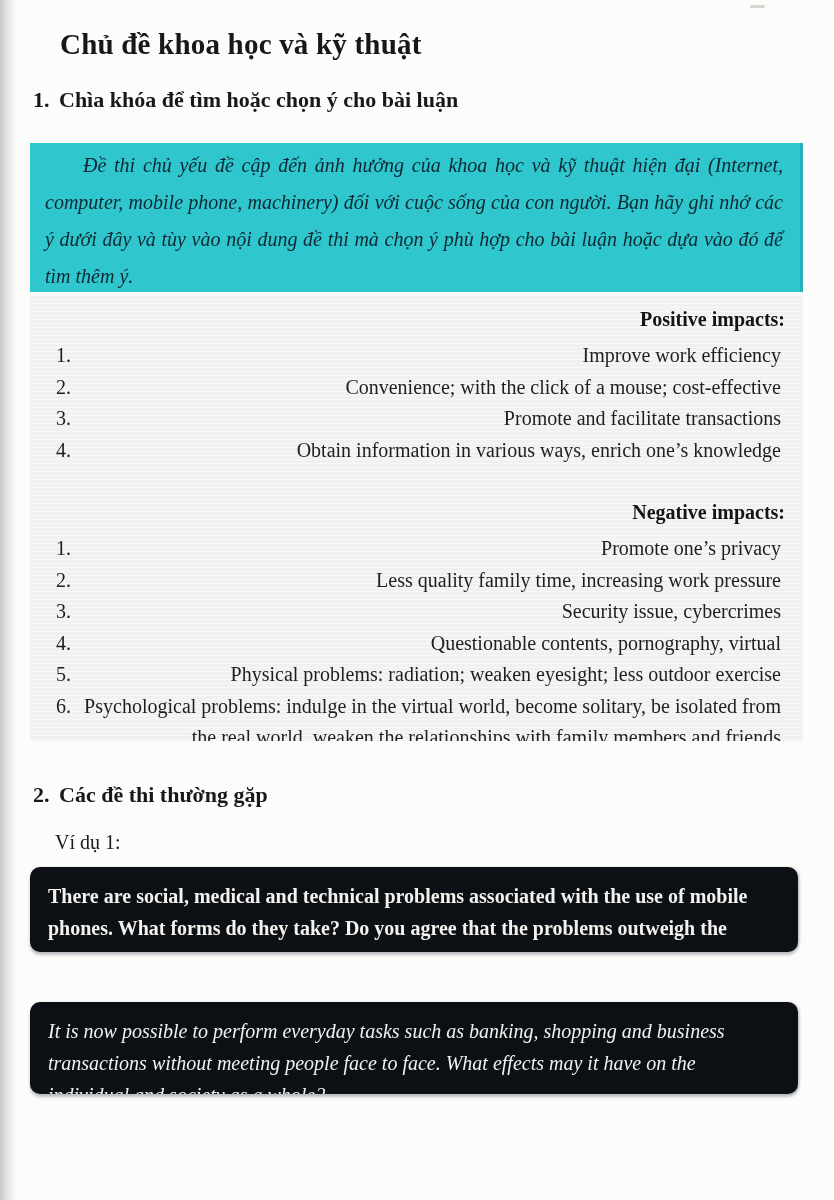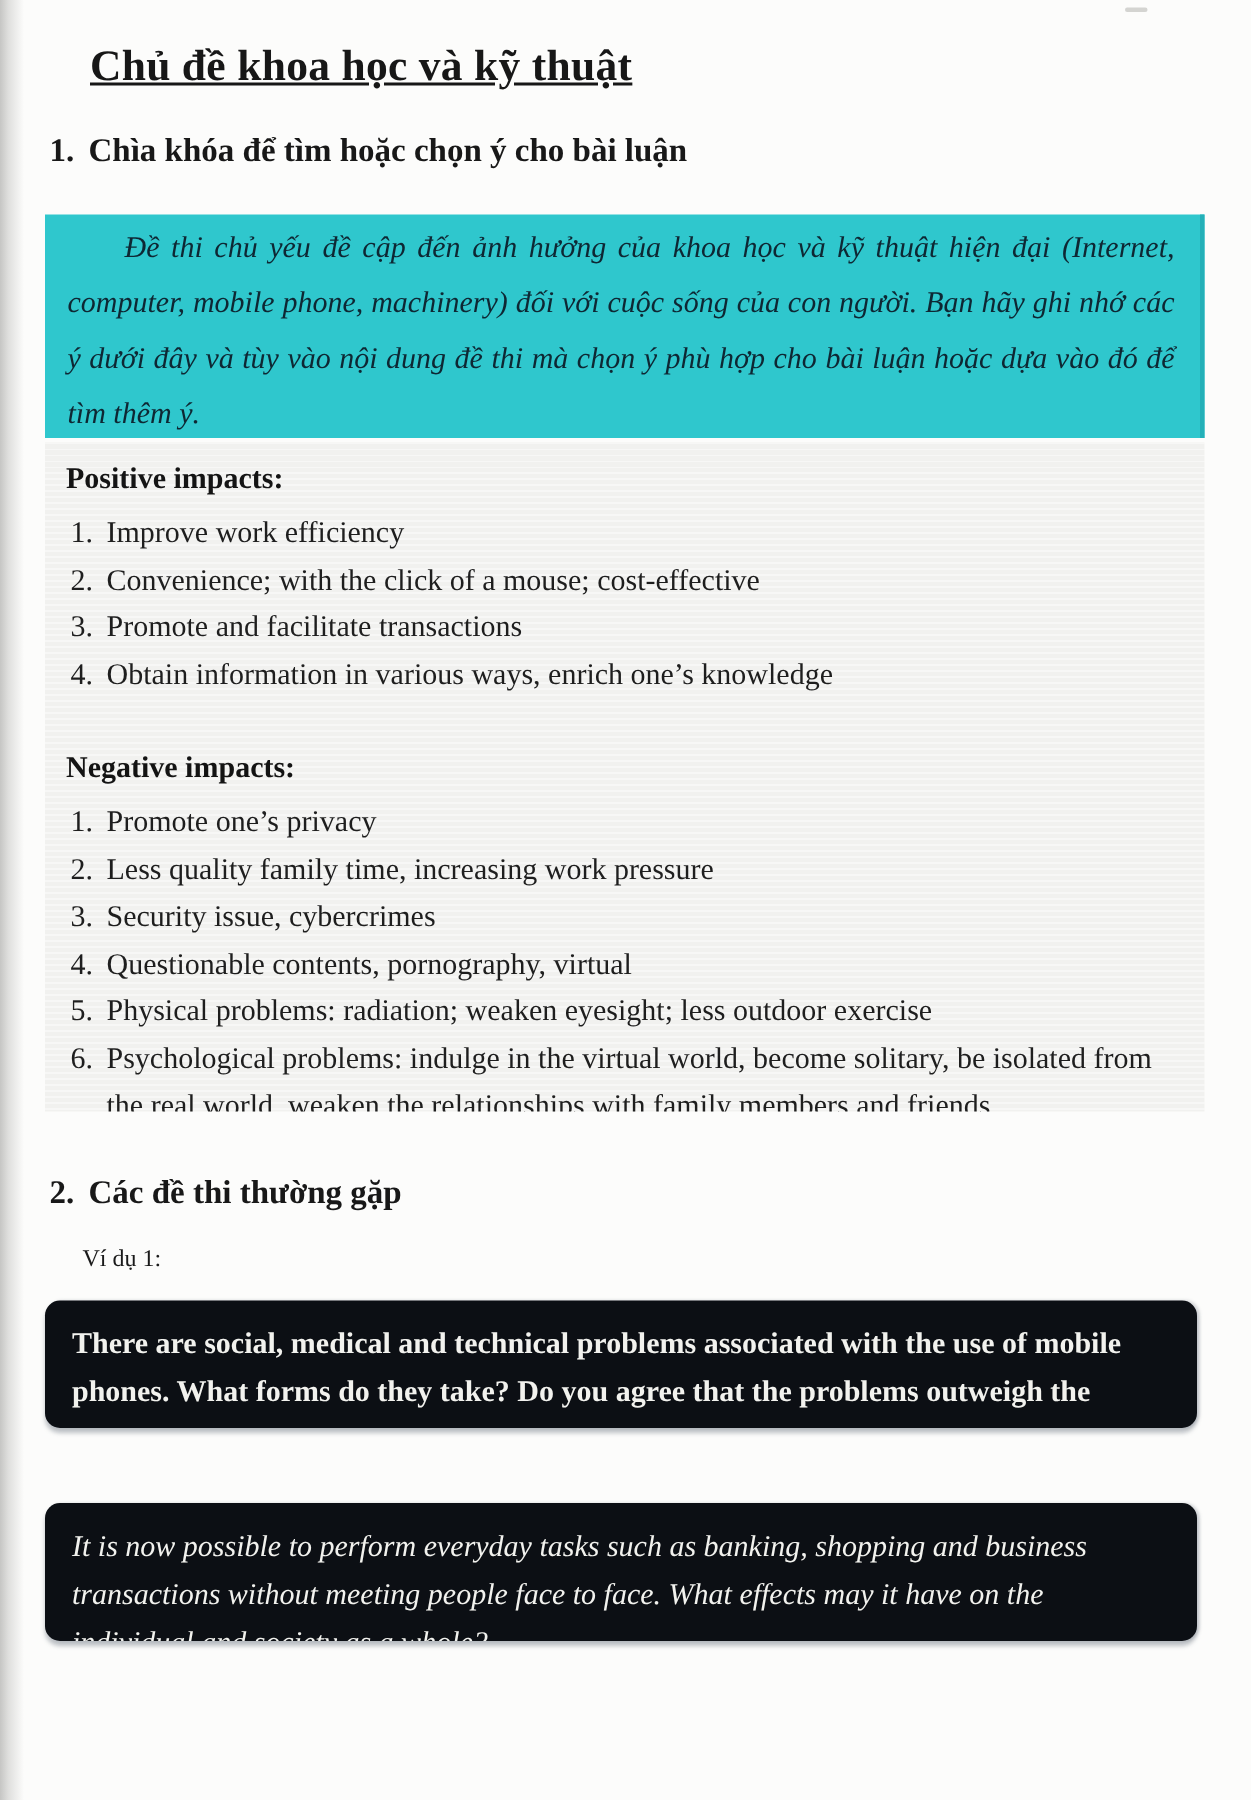--- a/index.html
+++ b/index.html
@@ -32,21 +32,20 @@
   }
   .scan-tick{
     position:absolute;left:733px;top:1018px;width:5px;height:9px;
     background:#bfc4c6;border-radius:40% 60% 60% 40%;transform:rotate(18deg);opacity:.55;
   }
 
   .title{
     position:absolute;left:60px;top:28px;
     font-size:29px;font-weight:bold;letter-spacing:.2px;
     color:#171717;
-    text-decoration:underline;
   }
   .h2{
     position:absolute;display:flex;
     font-size:22px;font-weight:bold;color:#181818;
   }
   .h2 .hnum{flex:none;width:26px;}
   .h2-1{left:33px;top:87px;}
   .h2-2{left:33px;top:782px;}
 
   .note{
@@ -61,32 +60,33 @@
     font-style:italic;
   }
 
   .panel{
     position:absolute;left:30px;top:295px;width:773px;height:446px;
     background:var(--panel-gray);
     background-image:repeating-linear-gradient(to bottom,
       rgba(255,255,255,.45) 0 1px, rgba(0,0,0,0) 1px 4px);
     padding:11px 18px 0 14px;
     overflow:hidden;
+    text-align:right;
   }
   .plabel{
     font-size:20px;font-weight:bold;line-height:26px;margin-bottom:8px;color:#141414;
   }
   .plabel.neg{margin-top:33px;}
   .li{display:flex;font-size:20px;line-height:31.5px;color:#1e1e1e;}
   .li .num{flex:none;width:27px;padding-left:3px;}
   .li .txt{flex:1;padding-right:4px;}
 
   .ex-label{
     position:absolute;left:55px;
-    font-size:16px;color:#1a1a1a;
+    font-size:20px;color:#1a1a1a;
   }
   .ex1{top:831px;}
   .ex2{top:1012px;text-align:right;}
 
   .prompt{
     position:absolute;left:30px;width:768px;
     background:var(--prompt-black);
     color:var(--prompt-text);
     border-radius:10px;
     font-size:20px;line-height:32px;

